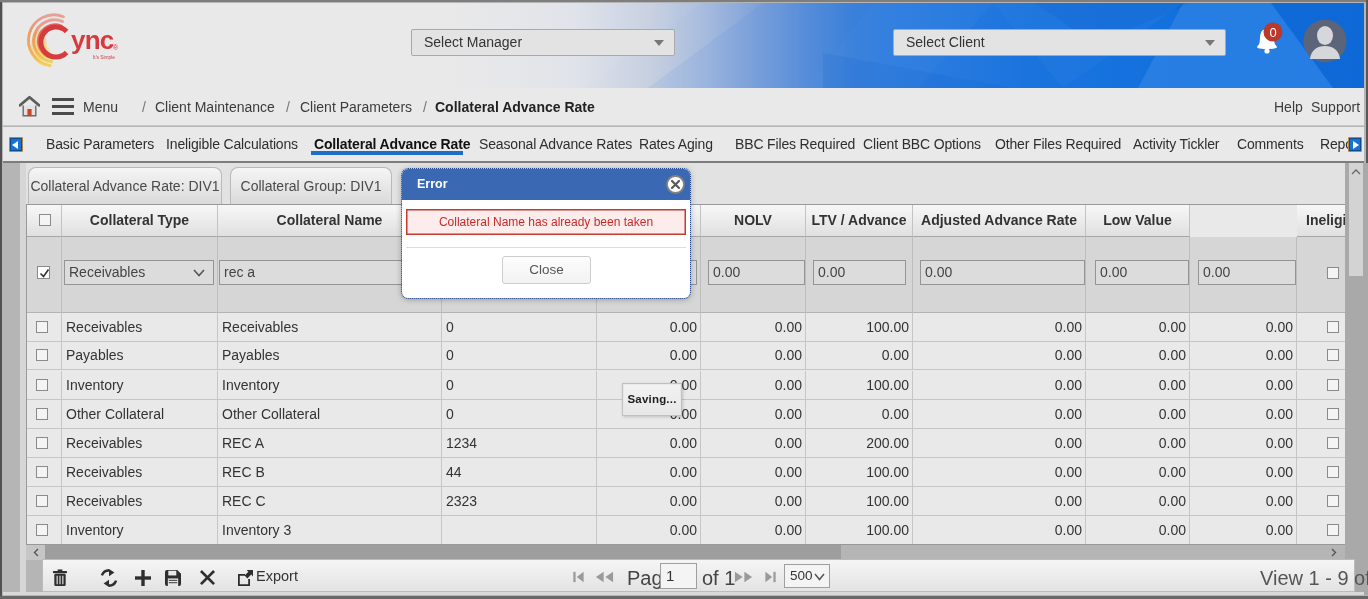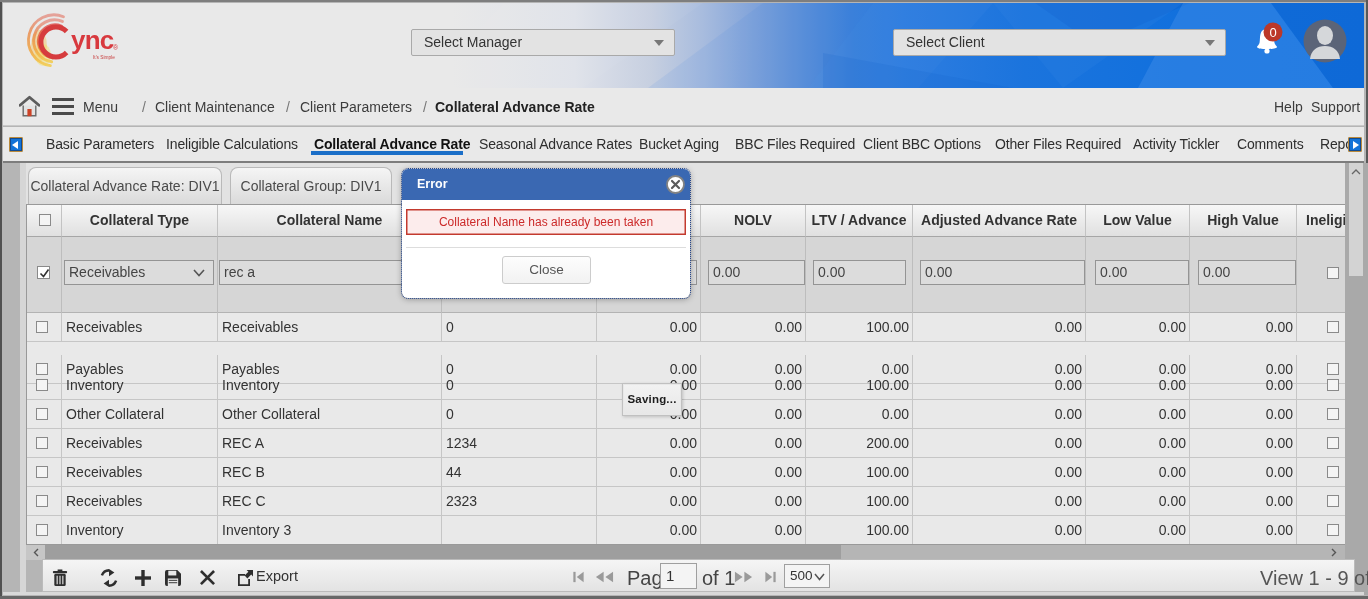--- a/index.html
+++ b/index.html
@@ -164,21 +164,21 @@
 
 <div class="abs" id="tabs">
   <div class="navbtn" style="left:6px;top:10px;">
       <span class="tri" style="left:2px;top:3px;border-right:6px solid #fff;"></span>
     </div>
   <span class="t" style="left:43px;top:3px;">Basic Parameters</span>
   <span class="t" style="left:163px;top:3px;">Ineligible Calculations</span>
   <span class="t" style="left:311px;top:3px;font-weight:bold;color:#111;">Collateral Advance Rate</span>
   <span class="abs" style="left:308px;top:24px;width:152px;height:4px;background:#1b6fc8;"></span>
   <span class="t" style="left:476px;top:3px;">Seasonal Advance Rates</span>
-  <span class="t" style="left:636px;top:3px;">Bucket Aging</span>
+  <span class="t" style="left:636px;top:3px;">Rates Aging</span>
   <span class="t" style="left:732px;top:3px;">BBC Files Required</span>
   <span class="t" style="left:860px;top:3px;">Client BBC Options</span>
   <span class="t" style="left:992px;top:3px;">Other Files Required</span>
   <span class="t" style="left:1130px;top:3px;">Activity Tickler</span>
   <span class="t" style="left:1234px;top:3px;">Comments</span>
   <span class="t" style="left:1317px;top:3px;width:28px;overflow:hidden;">Repor</span>
   <div class="navbtn" style="left:1345px;top:10px;">
       <span class="tri" style="left:4px;top:3px;border-left:6px solid #fff;"></span>
     </div>
 </div>
@@ -192,21 +192,20 @@
 
   <div class="hcell" style="left:0;width:35px;"></div>
   <div class="hcell" style="left:35px;width:156px;">Collateral Type</div>
   <div class="hcell" style="left:191px;width:224px;">Collateral Name</div>
   <div class="hcell" style="left:415px;width:155px;"></div>
   <div class="hcell" style="left:570px;width:104px;"></div>
   <div class="hcell" style="left:674px;width:105px;">NOLV</div>
   <div class="hcell" style="left:779px;width:107px;">LTV / Advance</div>
   <div class="hcell" style="left:886px;width:173px;">Adjusted Advance Rate</div>
   <div class="hcell" style="left:1059px;width:104px;">Low Value</div>
-  <div class="hcell" style="left:1163px;width:107px;">High Value</div>
   <div class="hcell" style="left:1270px;width:100px;text-align:left;padding-left:9px;">Ineligible</div>
   <div class="cb" style="left:12px;top:9px;"></div>
 
   <div id="editrow">
     <div class="ecellb" style="left:0;width:35px;"></div>
     <div class="ecellb" style="left:35px;width:156px;"></div>
     <div class="ecellb" style="left:191px;width:224px;"></div>
     <div class="ecellb" style="left:415px;width:155px;"></div>
     <div class="ecellb" style="left:570px;width:104px;"></div>
     <div class="ecellb" style="left:674px;width:105px;"></div>
@@ -241,21 +240,21 @@
         <div class="cell" style="left:415px;width:155px;padding-left:4px;">0</div>
         <div class="cell cnum" style="left:570px;width:104px;">0.00</div>
         <div class="cell cnum" style="left:674px;width:105px;">0.00</div>
         <div class="cell cnum" style="left:779px;width:107px;">100.00</div>
         <div class="cell cnum" style="left:886px;width:173px;">0.00</div>
         <div class="cell cnum" style="left:1059px;width:104px;">0.00</div>
         <div class="cell cnum" style="left:1163px;width:107px;">0.00</div>
         <div class="cell" style="left:1270px;width:100px;border-right:none;"></div>
         <div class="cb" style="left:1300px;top:8px;"></div>
       </div>
-      <div class="row" style="top:150px;">
+      <div class="row" style="top:136px;">
         <div class="cell" style="left:0;width:35px;"></div>
         <div class="cb" style="left:9px;top:8px;"></div>
         <div class="cell" style="left:35px;width:156px;padding-left:4px;">Payables</div>
         <div class="cell" style="left:191px;width:224px;padding-left:4px;">Payables</div>
         <div class="cell" style="left:415px;width:155px;padding-left:4px;">0</div>
         <div class="cell cnum" style="left:570px;width:104px;">0.00</div>
         <div class="cell cnum" style="left:674px;width:105px;">0.00</div>
         <div class="cell cnum" style="left:779px;width:107px;">0.00</div>
         <div class="cell cnum" style="left:886px;width:173px;">0.00</div>
         <div class="cell cnum" style="left:1059px;width:104px;">0.00</div>

